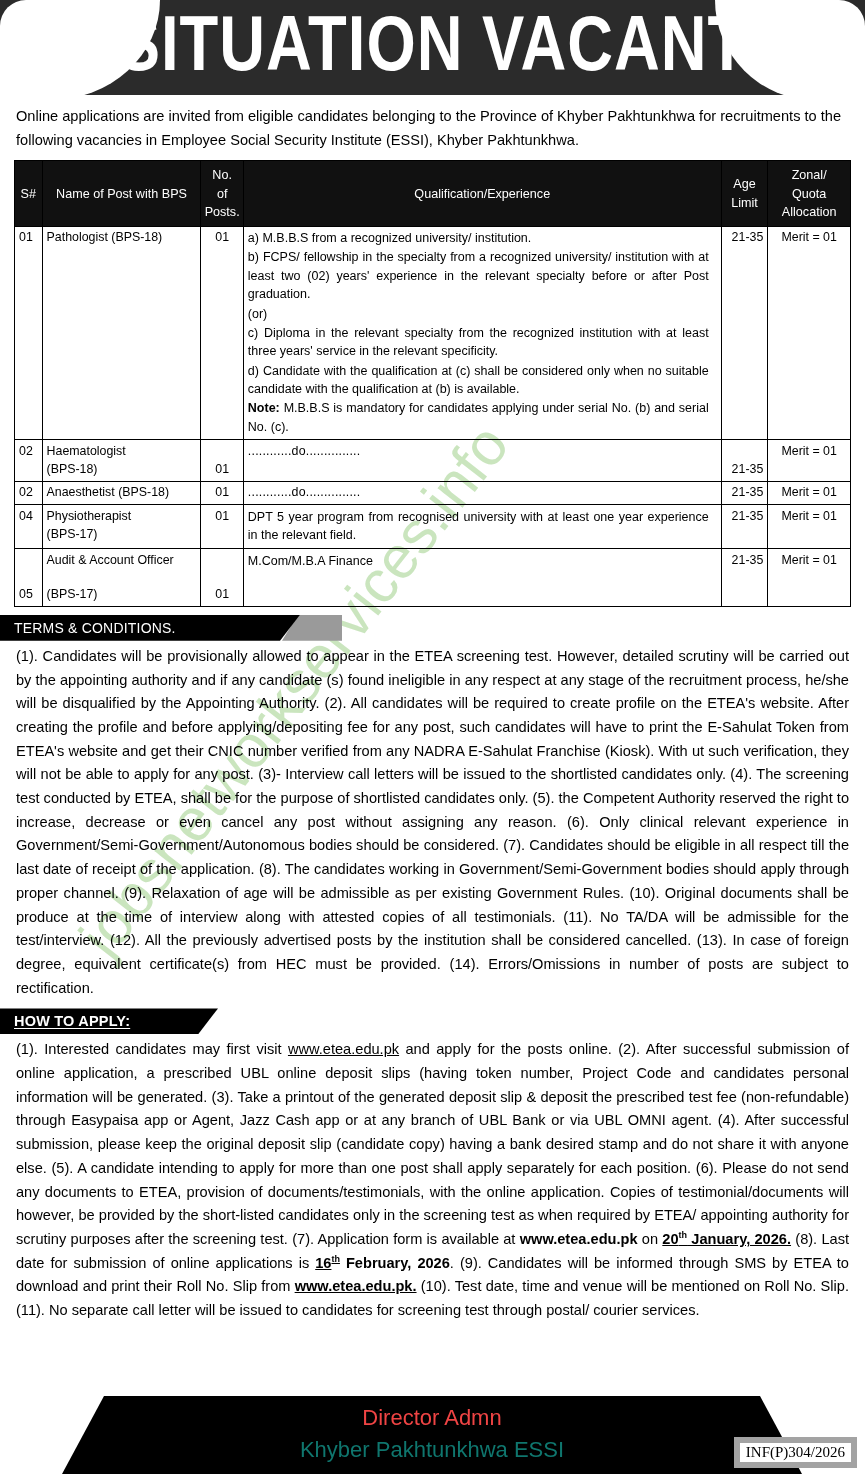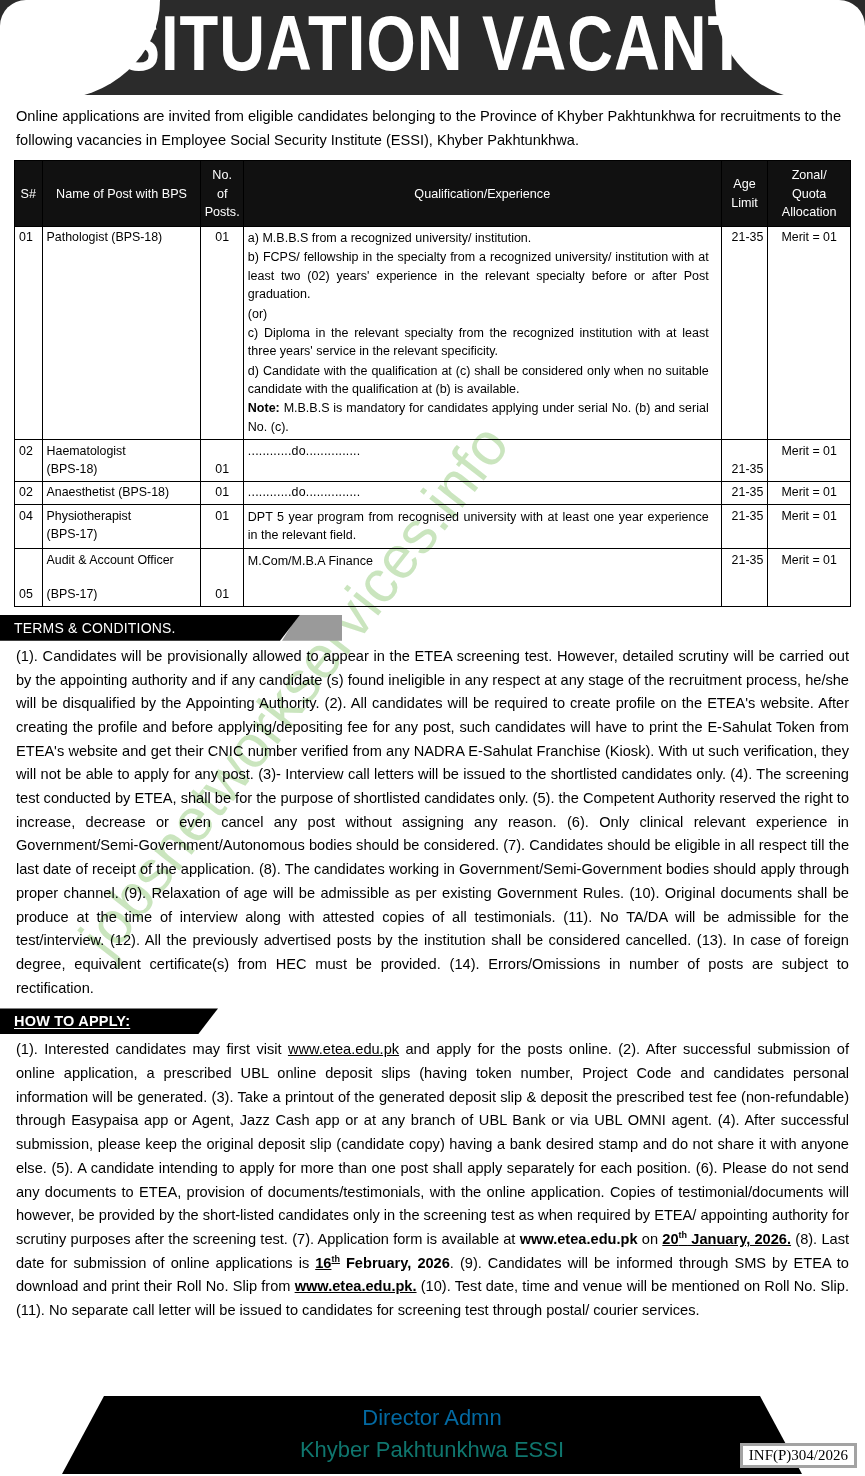--- a/index.html
+++ b/index.html
@@ -201,30 +201,30 @@
     position: absolute;
     left: 62px; top: 8px;
     width: 740px; height: 78px;
     background: #000;
     clip-path: polygon(42px 0, calc(100% - 42px) 0, 100% 100%, 0 100%);
     color: #fff;
     text-align: center;
     padding-top: 6px;
   }
   .footer .l1 {
-    font-size: 22px; line-height: 1.45; color: #0369a1; font-weight: 400;
+    font-size: 22px; line-height: 1.45; color: #ef4444; font-weight: 400;
   }
   .footer .l2 {
     font-size: 22px; line-height: 1.45; color: #0f766e; font-weight: 400;
   }
   .footer .inf {
     position: absolute;
     right: 8px; bottom: 8px;
     background: #fff;
-    border: 3px solid #a3a3a3;
+    border: 6px solid #a3a3a3;
     font-family: "Liberation Serif", serif;
     font-size: 15px;
     padding: 1px 6px;
     color: #000;
     z-index: 9;
   }
 </style>
 </head>
 <body>
 

